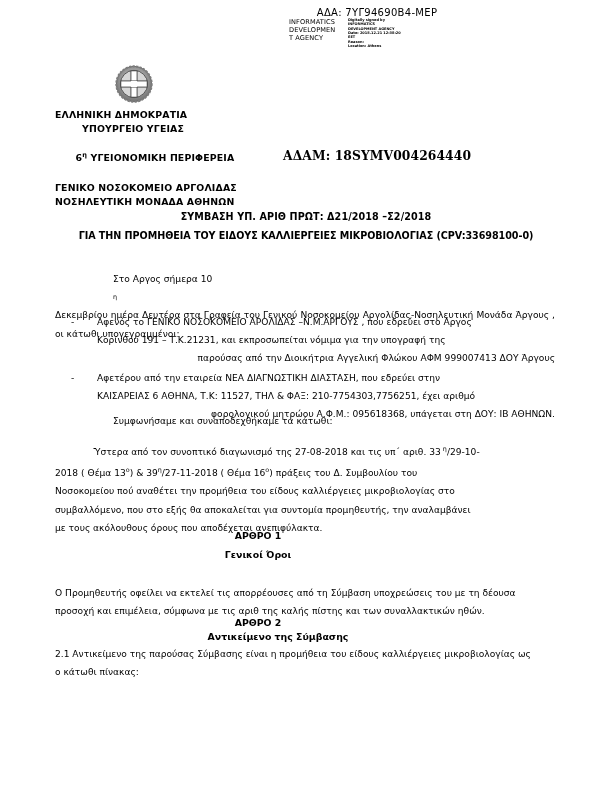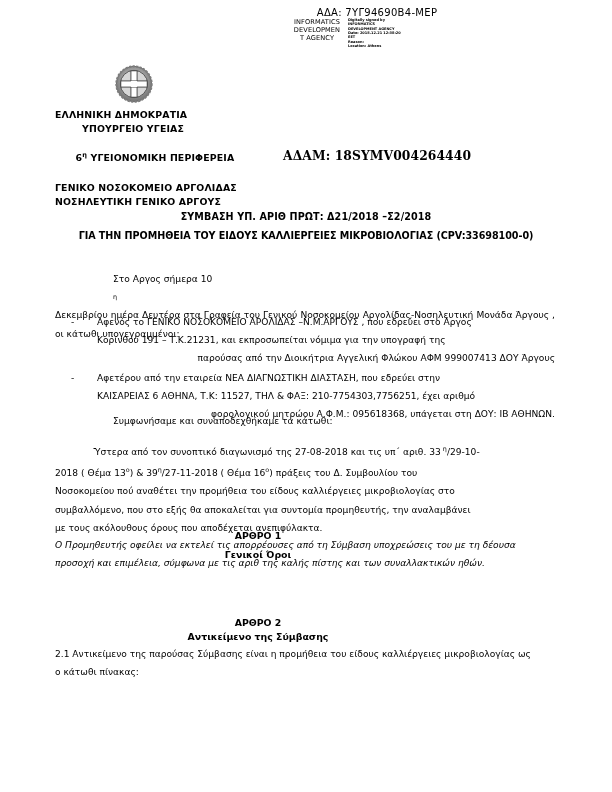--- a/index.html
+++ b/index.html
@@ -47,21 +47,20 @@
     align-items: flex-start;
     gap: 3px;
   }
   .sig-left {
     font-family: "DejaVu Sans", sans-serif;
     font-size: 6.6px;
     line-height: 8.2px;
     letter-spacing: 0.1px;
     white-space: pre-line;
     width: 56px;
-    text-align: center;
   }
   .sig-right {
     font-family: "DejaVu Sans", sans-serif;
     font-size: 3.5px;
     line-height: 4.35px;
     font-weight: bold;
     white-space: pre-line;
     width: 62px;
     color: #000;
   }
@@ -166,23 +165,23 @@
     position: absolute;
     left: 0;
     width: 516px;
     text-align: center;
     font-size: 9.4px;
     font-weight: bold;
   }
   .a1-num  { top: 530px; }
   .a1-sub  { top: 549px; }
   .a2-num  { top: 617px; }
-  .a2-sub  { top: 631px; }
-
-  .p-art1 { top: 536px; text-align: justify; font-style: italic; }
+  .a2-sub  { top: 631px; margin-left: 20px; }
+
+  .p-art1 { top: 584px; text-align: justify; }
   .p-art1 .last { text-align: left; }
   .p-art2 { top: 645px; text-align: justify; }
   .p-art2 .last { text-align: left; }
 
   .body-text > span { display: block; }
 </style>
 </head>
 <body>
 
 <div class="page">
@@ -220,21 +219,21 @@
     </svg>
   </div>
 
   <div class="letterhead">
     <div>ΕΛΛΗΝΙΚΗ ΔΗΜΟΚΡΑΤΙΑ</div>
     <div class="lh-indent">ΥΠΟΥΡΓΕΙΟ ΥΓΕΙΑΣ</div>
     <div>
       <span>6</span><span class="lh-sup">η</span><span> ΥΓΕΙΟΝΟΜΙΚΗ ΠΕΡΙΦΕΡΕΙΑ</span>
     </div>
     <div class="lh-gap">ΓΕΝΙΚΟ ΝΟΣΟΚΟΜΕΙΟ ΑΡΓΟΛΙΔΑΣ</div>
-    <div>ΝΟΣΗΛΕΥΤΙΚΗ ΓΕΝΙΚΟ ΑΡΓΟΥΣ</div>
+    <div>ΝΟΣΗΛΕΥΤΙΚΗ ΜΟΝΑΔΑ ΑΘΗΝΩΝ</div>
   </div>
 
   <div class="adam">ΑΔΑΜ: 18SYMV004264440</div>
 
   <div class="title-block">
     <div class="t1">ΣΥΜΒΑΣΗ ΥΠ. ΑΡΙΘ ΠΡΩΤ: Δ21/2018 –Σ2/2018</div>
     <div class="t2">ΓΙΑ ΤΗΝ ΠΡΟΜΗΘΕΙΑ  ΤΟΥ ΕΙΔΟΥΣ ΚΑΛΛΙΕΡΓΕΙΕΣ ΜΙΚΡΟΒΙΟΛΟΓΙΑΣ   (CPV:33698100-0)</div>
   </div>
 
   <div class="body-text p-intro">

